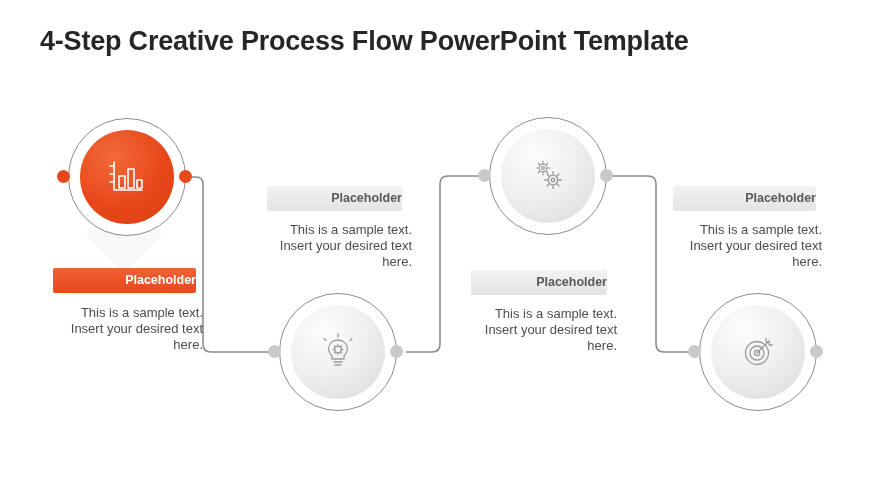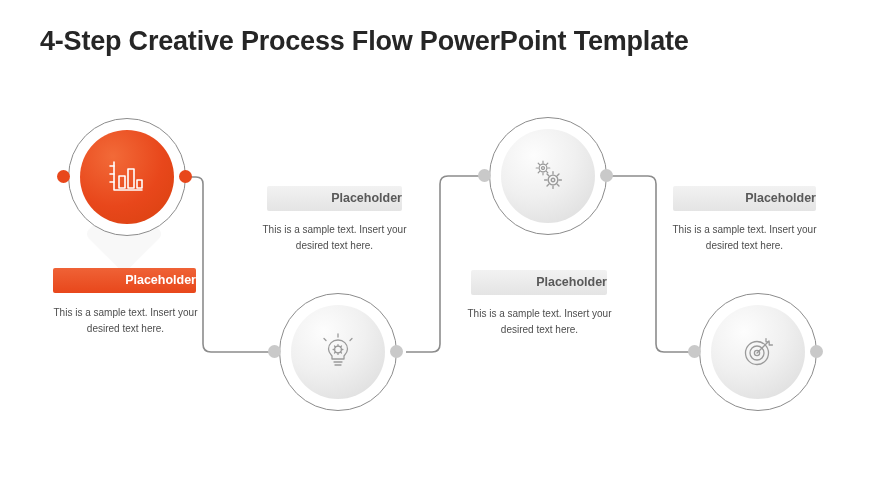--- a/index.html
+++ b/index.html
@@ -115,22 +115,22 @@
     color: #595959;
     background: linear-gradient(180deg,#f2f2f2 0%, #e4e4e4 100%);
     border-radius: 2px;
   }
   .placeholder-box.accent {
     color: #ffffff;
     background: linear-gradient(180deg,#ef6236 0%, #e8471b 100%);
   }
   .body-text {
     position: absolute;
-    text-align: center;
-    font-size: 10px;
+    text-align: right;
+    font-size: 13px;
     line-height: 16px;
     color: #4d4d4d;
   }
 </style>
 </head>
 <body>
 
 <div class="slide">
 
   <div class="title">4-Step Creative Process Flow PowerPoint Template</div>

